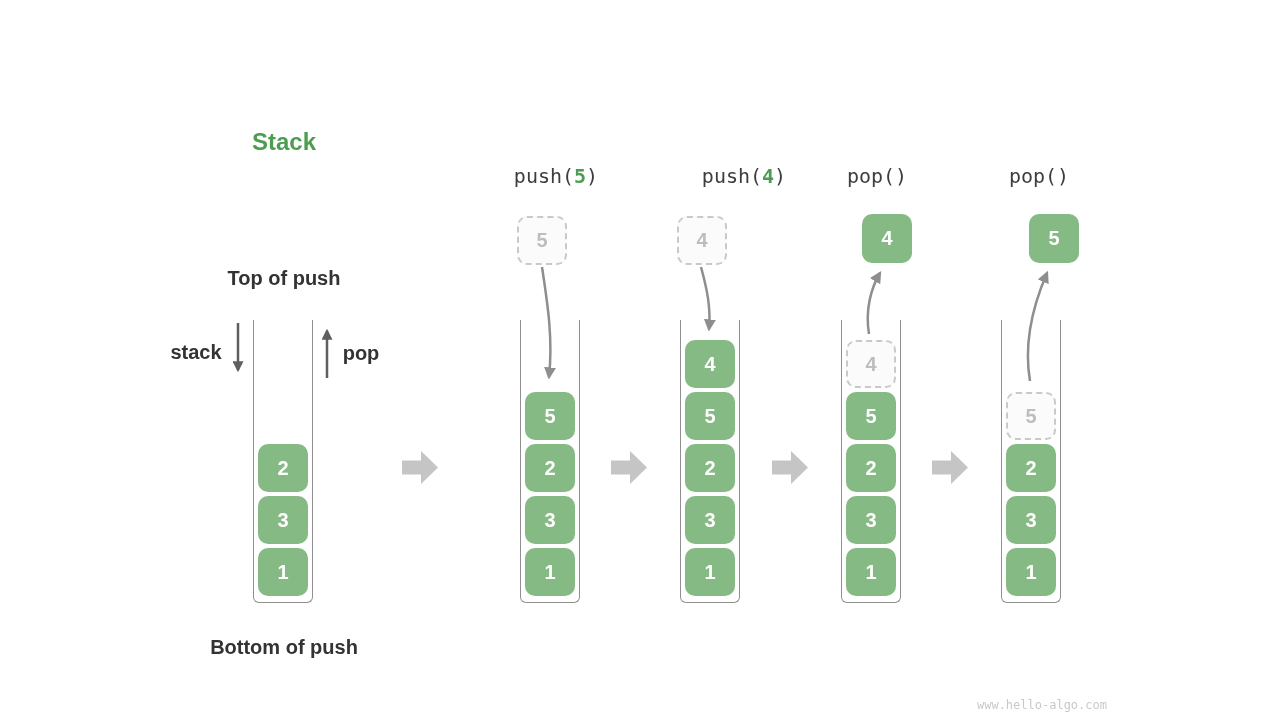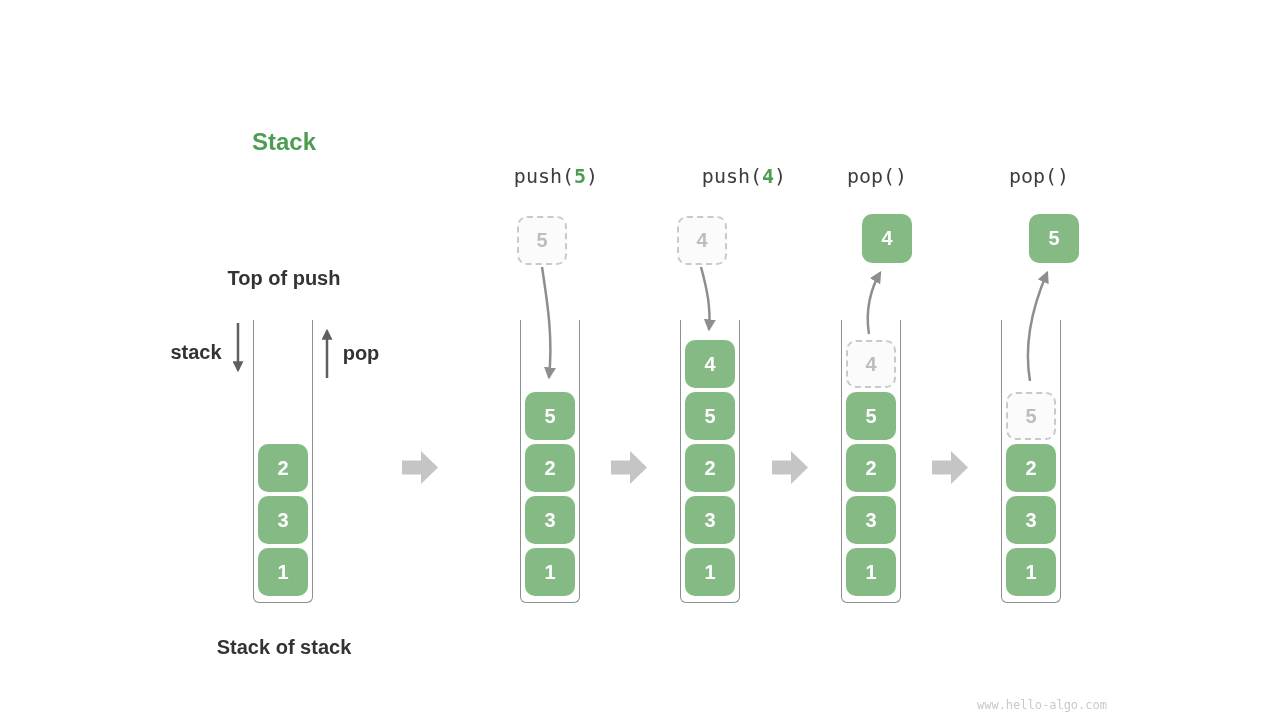--- a/index.html
+++ b/index.html
@@ -139,21 +139,21 @@
     <path d="M1030,361 C1023,320 1034,283 1047,253" fill="none" stroke="#8e8e8e" stroke-width="2.5" marker-end="url(#ah-gray)"></path>
 
     <polygon transform="translate(402,431)" points="0,9.5 19,9.5 19,0 36,16.5 19,33 19,23.5 0,23.5" fill="#c5c5c5"></polygon>
     <polygon transform="translate(611,431)" points="0,9.5 19,9.5 19,0 36,16.5 19,33 19,23.5 0,23.5" fill="#c5c5c5"></polygon>
     <polygon transform="translate(772,431)" points="0,9.5 19,9.5 19,0 36,16.5 19,33 19,23.5 0,23.5" fill="#c5c5c5"></polygon>
     <polygon transform="translate(932,431)" points="0,9.5 19,9.5 19,0 36,16.5 19,33 19,23.5 0,23.5" fill="#c5c5c5"></polygon>
   </svg>
 
   <div class="title">Stack</div>
   <div class="blabel lbl-top">Top of push</div>
-  <div class="blabel lbl-bottom">Stack of stack</div>
+  <div class="blabel lbl-bottom">Bottom of push</div>
   <div class="blabel lbl-push">stack</div>
   <div class="blabel lbl-pop">pop</div>
 
   <div class="op-label" style="left:556px">
     <span>push(</span><span class="arg">5</span><span>)</span>
   </div>
   <div class="op-label" style="left:744px">
     <span>push(</span><span class="arg">4</span><span>)</span>
   </div>
   <div class="op-label" style="left:877px">

